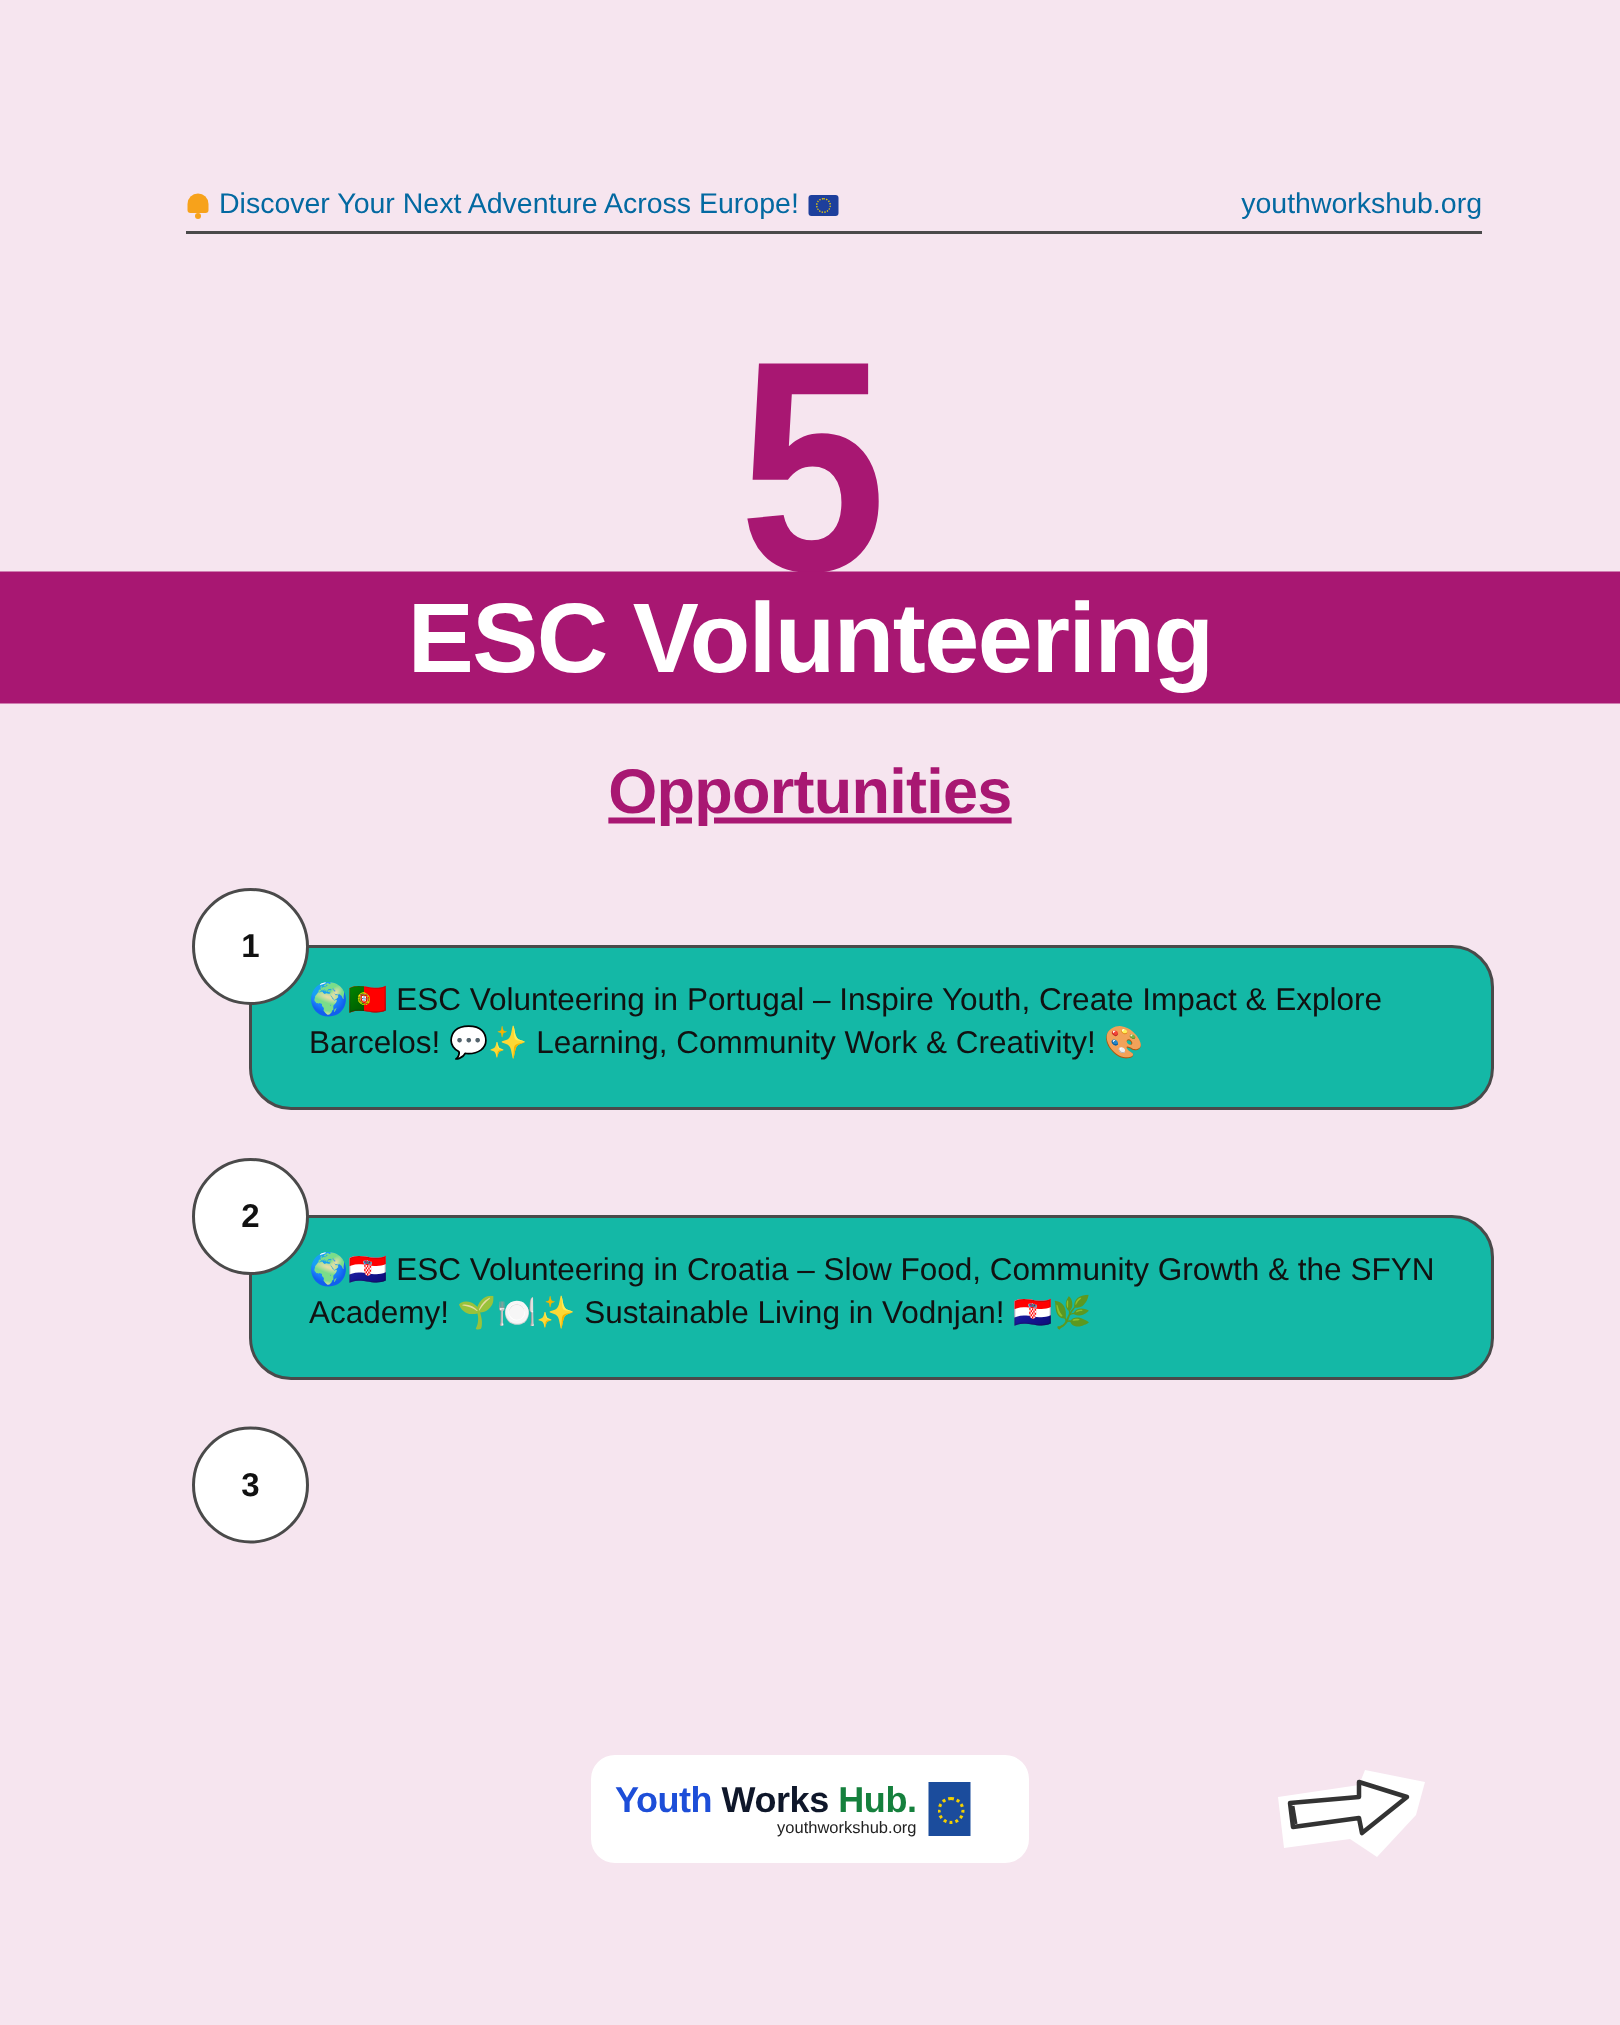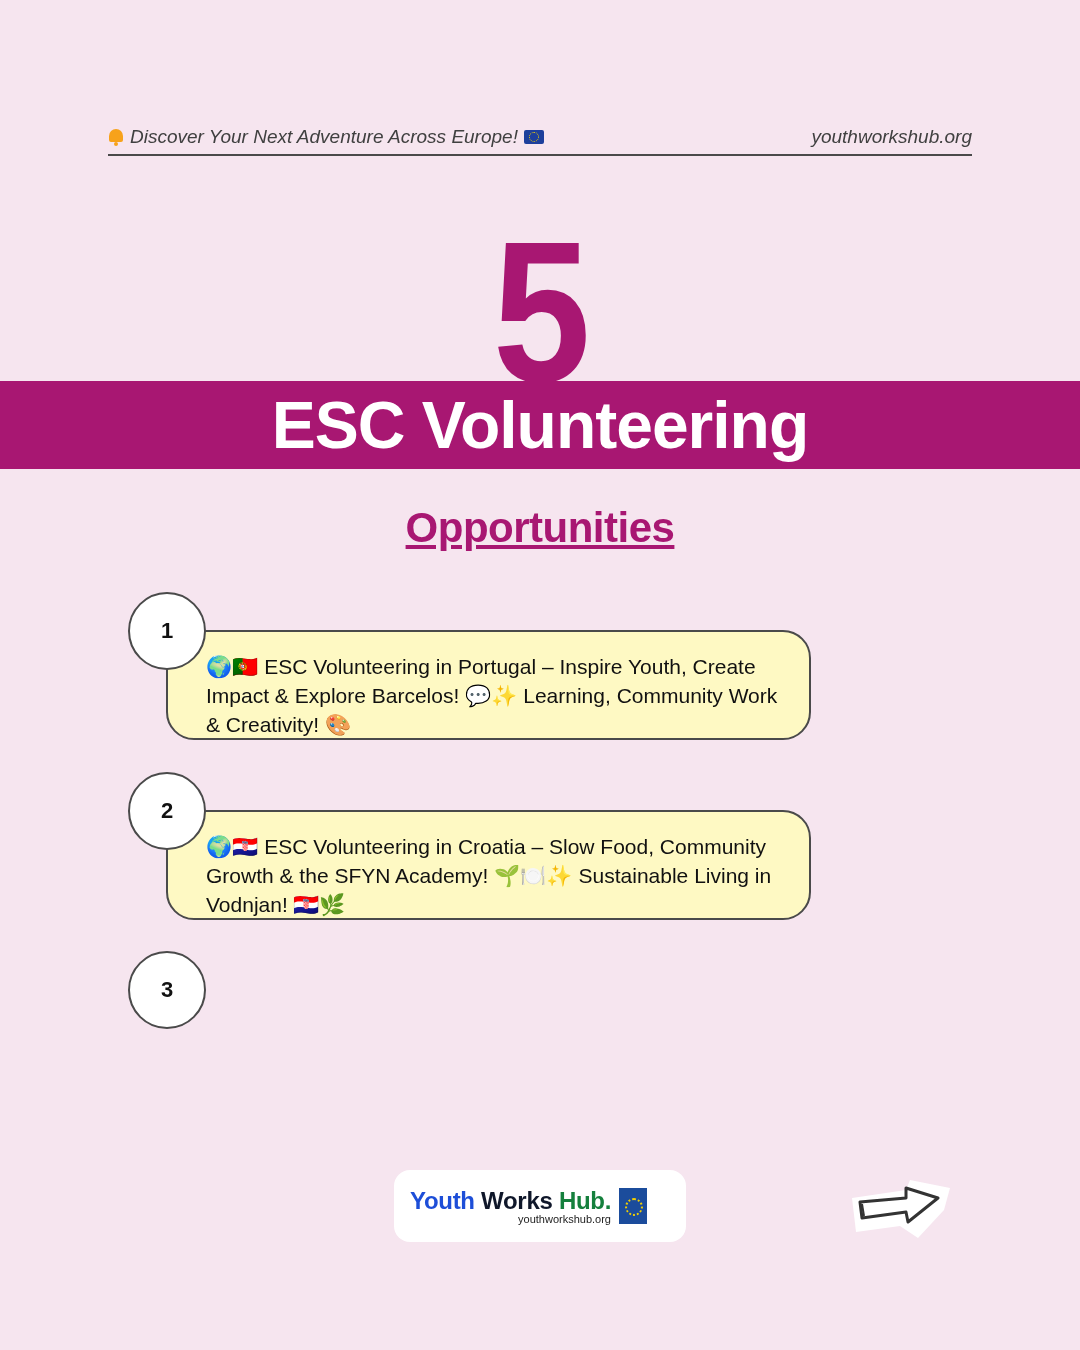--- a/index.html
+++ b/index.html
@@ -5,24 +5,24 @@
     * { box-sizing: border-box; margin: 0; padding: 0; }
     html, body { width: 1080px; height: 1350px; }
     body {
       background: #f6e5ef;
       font-family: "Liberation Sans", "DejaVu Sans", sans-serif;
       position: relative;
       overflow: hidden;
       color: #111;
     }
     .topbar {
-      position: absolute; left: 108px; top: 126px; width: 864px; height: 30px;
+      position: absolute; left: 124px; top: 126px; width: 864px; height: 30px;
       border-bottom: 2px solid #4a4a4a;
       display: flex; justify-content: space-between; align-items: flex-start;
-      font-size: 19px; color: #404040; font-style: italic;
+      font-size: 19px; color: #0369a1;
     }
     .topbar .left { display: flex; align-items: center; gap: 6px; }
     .bell { display: inline-block; width: 16px; height: 18px; position: relative; }
     .bell::before {
       content: ""; position: absolute; left: 1px; top: 1px; width: 14px; height: 13px;
       background: #f7a21b; border-radius: 7px 7px 2px 2px;
     }
     .bell::after {
       content: ""; position: absolute; left: 6px; top: 14px; width: 4px; height: 4px;
       background: #f7a21b; border-radius: 50%;
@@ -48,22 +48,22 @@
     }
     .banner-title {
       color: #fff; font-size: 66px; font-weight: 700; letter-spacing: -1px;
     }
     .subtitle {
       position: absolute; left: 0; top: 504px; width: 1080px; text-align: center;
       color: #a81772; font-size: 42px; font-weight: 700; letter-spacing: -0.5px; text-decoration: underline;
     }
     .item { position: absolute; left: 128px; width: 826px; height: 150px; }
     .item .card {
-      position: absolute; left: 38px; top: 38px; width: 645px; height: 110px;
-      background: #fef9c3; border: 2px solid #4a4a4a; border-radius: 28px;
+      position: absolute; left: 38px; top: 38px; width: 830px; height: 110px;
+      background: #14b8a6; border: 2px solid #4a4a4a; border-radius: 28px;
       padding: 20px 30px 0 38px;
       font-size: 21px; line-height: 29px; color: #111;
     }
     .item .badge {
       position: absolute; left: 0; top: 0; width: 78px; height: 78px;
       background: #fff; border: 2px solid #4a4a4a; border-radius: 50%;
       display: flex; align-items: center; justify-content: center;
       font-size: 22px; font-weight: 700; color: #111; z-index: 2;
     }
     .item1 { top: 592px; }

